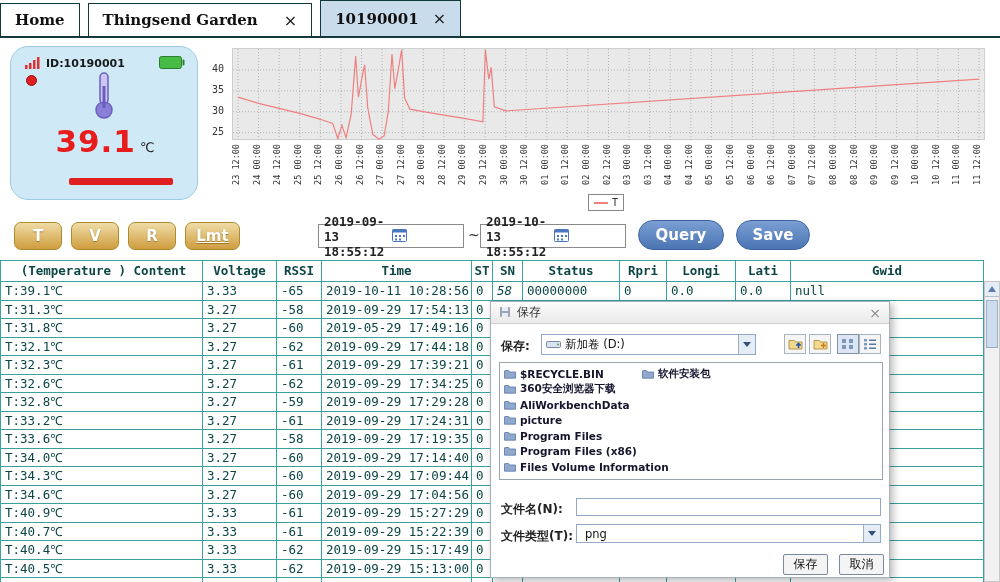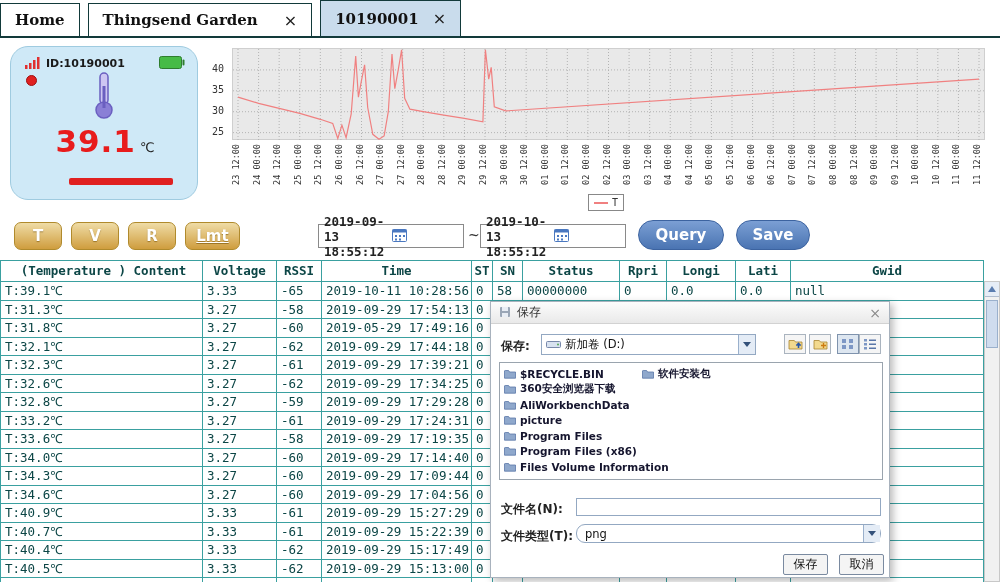--- a/index.html
+++ b/index.html
@@ -302,21 +302,21 @@
       <div class="th" style="width: 55px;">Lati</div>
       <div class="th" style="width: 193px;">Gwid</div>
     </div>
   <div id="tbody">
       <div class="trow">
         <div class="td" style="width: 203px;">T:39.1℃</div>
         <div class="td" style="width: 74px;">3.33</div>
         <div class="td" style="width: 45px;">-65</div>
         <div class="td" style="width: 150px;">2019-10-11 10:28:56</div>
         <div class="td" style="width: 21px;">0</div>
-        <div class="td" style="width: 30px;">58</div>
+        <div class="td" style="width: 30px; font-style: italic;">58</div>
         <div class="td" style="width: 97px;">00000000</div>
         <div class="td" style="width: 47px;">0</div>
         <div class="td" style="width: 69px;">0.0</div>
         <div class="td" style="width: 55px;">0.0</div>
         <div class="td" style="width: 193px;">null</div>
       </div>
       <div class="trow">
         <div class="td" style="width: 203px;">T:31.3℃</div>
         <div class="td" style="width: 74px;">3.27</div>
         <div class="td" style="width: 45px;">-58</div>
@@ -661,21 +661,21 @@
           </span>
           <span class="flabel">软件安装包</span>
         </div>
       </div>
   </div>
 
   <div class="dlg-label" style="left:10px;top:199px;">文件名(N):</div>
   <input class="text-input" style="left: 85px; top: 196px; width: 305px; height: 18px;" value="">
 
   <div class="dlg-label" style="left:10px;top:226px;">文件类型(T):</div>
-  <div class="combo" style="left:85px;top:222px;width:305px;height:19px;border-radius:9px;">
+  <div class="combo" style="left:85px;top:222px;width:305px;height:19px;">
     <span class="combo-text">png</span>
     <span class="arrow-btn">
         <span class="tri-down"></span>
       </span>
   </div>
 
   <div class="dlg-btn" style="left:292px;">保存</div>
   <div class="dlg-btn" style="left:348px;">取消</div>
 </div>
 

